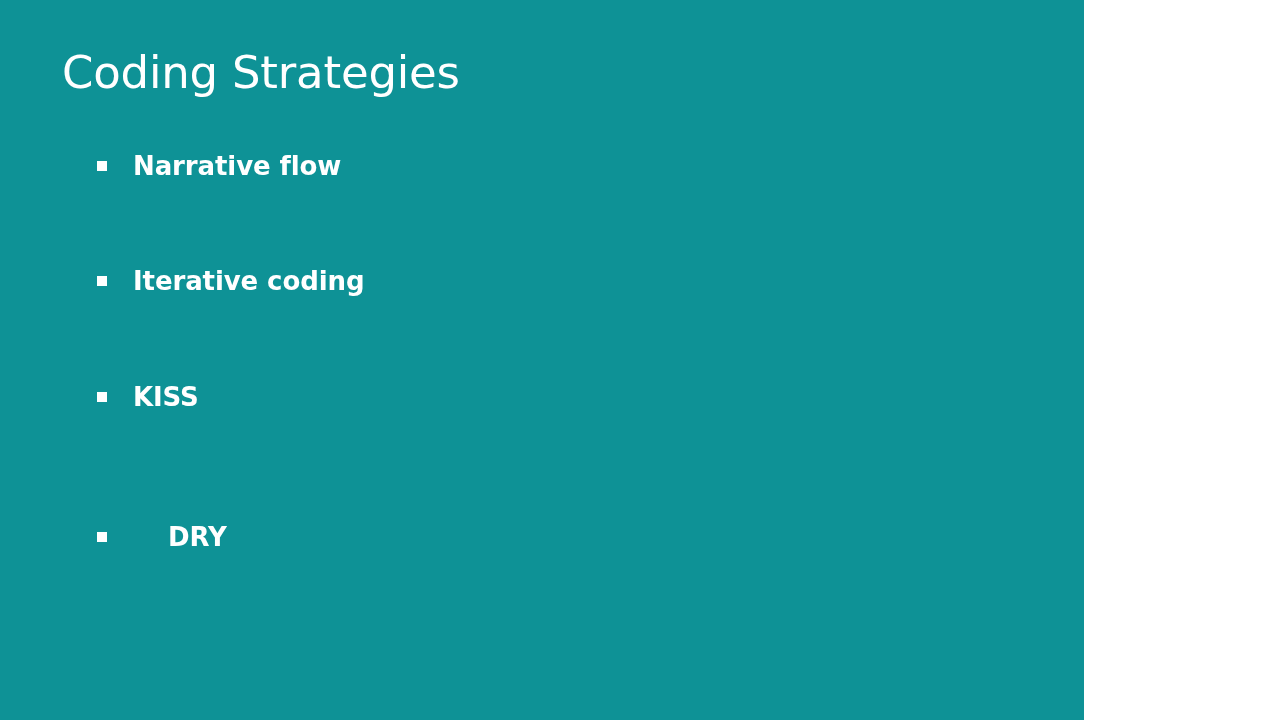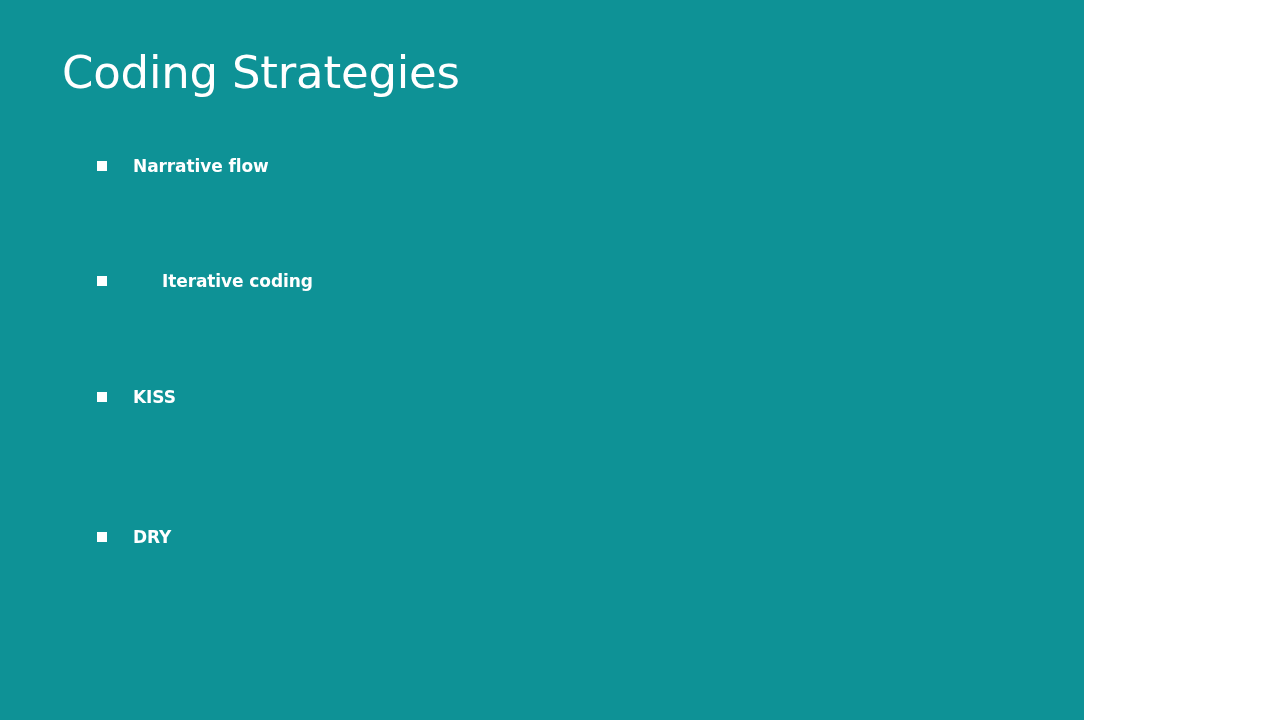--- a/index.html
+++ b/index.html
@@ -64,33 +64,33 @@
     width: 10px;
     height: 10px;
     background: #ffffff;
     display: block;
   }
 
   .bullet-label {
     flex: 0 0 auto;
     margin-left: 26px;
     font-family: "DejaVu Sans", "Liberation Sans", sans-serif;
-    font-size: 17px;
+    font-size: 26px;
     font-weight: bold;
     letter-spacing: -0.1px;
     line-height: 34px;
     color: #ffffff;
     white-space: nowrap;
   }
 
   
   .bullet-item.row-0 { top: 149px; }
-  .bullet-item.row-1 { top: 264px; gap: 29px; }
+  .bullet-item.row-1 { top: 264px; }
   .bullet-item.row-2 { top: 380px; }
-  .bullet-item.row-3 { top: 520px; }
+  .bullet-item.row-3 { top: 520px; gap: 35px; }
 </style>
 </head>
 <body>
 
 <div id="slide" style="background: rgb(14, 146, 150);">
 
   <h1 id="slide-title" style="color: rgb(255, 255, 255);">Coding Strategies</h1>
 
   <ul id="bullet-list">
 

